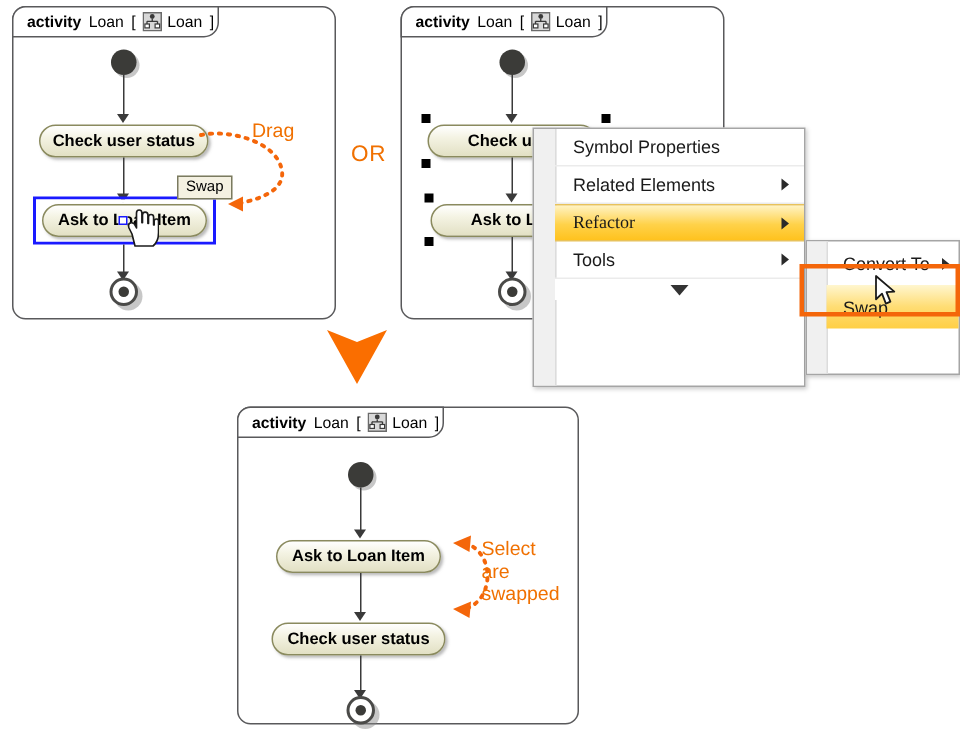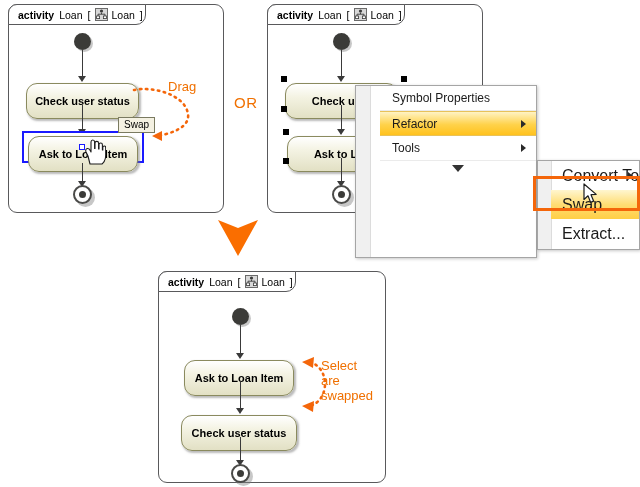--- a/index.html
+++ b/index.html
@@ -86,21 +86,21 @@
     background: #3b3b38;
   }
   .node-shadow {
     position: absolute;
     border-radius: 50%;
     background: rgba(130,130,130,0.45);
   }
 
   .action {
     position: absolute;
-    height: 36px;
+    height: 22px;
     border: 1px solid #8a8a5e;
     border-radius: 11px;
     box-sizing: border-box;
     background: linear-gradient(to bottom, #ffffff 0%, #f4f3e3 38%, #e2e0c4 100%);
     display: flex;
     align-items: center;
     justify-content: center;
     font-size: 11px;
     font-weight: bold;
     color: #000000;
@@ -185,39 +185,40 @@
     z-index: 10;
     box-shadow: 1px 1px 3px rgba(0,0,0,0.22);
   }
   .ctx-strip {
     position: absolute;
     left: 0; top: 0; bottom: 0;
     width: 14px;
     background: #f0f0f0;
     border-right: 1px solid #dcdcdc;
   }
-  .ctx-list { position: relative; margin-left: 24px; }
+  .ctx-list { position: relative; margin-left: 14px; }
   .ctx-item {
     position: relative;
     height: 25px;
     display: flex;
     align-items: center;
     padding-left: 12px;
     padding-right: 10px;
     font-size: 12px;
     color: #1a1a1a;
     box-sizing: border-box;
     border-bottom: 1px solid #ebebeb;
     white-space: nowrap;
   }
   .ctx-item:last-child { border-bottom: none; }
   .ctx-item.selected {
     background: linear-gradient(to bottom, #fff3c4 0%, #ffd24a 55%, #ffc21e 100%);
     border-top: 1px solid #e8c25a;
     border-bottom: 1px solid #e8c25a;
+    font-family: Liberation Serif, serif;
   }
   .ctx-arrow {
     position: absolute;
     right: 10px;
     width: 0; height: 0;
     border-top: 4px solid transparent;
     border-bottom: 4px solid transparent;
     border-left: 5px solid #2a2a2a;
   }
   .ctx-scroll {
@@ -251,21 +252,21 @@
     border-right: 1px solid #dcdcdc;
   }
   .sub-list { position: relative; margin-left: 13px; }
   .sub-item {
     position: relative;
     height: 29px;
     display: flex;
     align-items: center;
     padding-left: 11px;
     padding-right: 8px;
-    font-size: 16px;
+    font-size: 12px;
     color: #1a1a1a;
     box-sizing: border-box;
     white-space: nowrap;
   }
   .sub-item.hl {
     background: linear-gradient(to bottom, #fff6cf 0%, #ffdd74 50%, #ffcf45 100%);
   }
   .hl-ring {
     position: absolute;
     border: 3px solid #f4660a;
@@ -397,20 +398,24 @@
 
 <div class="ctx-menu" style="left:355px; top:85px; width:182px; height:173px;">
   <div class="ctx-strip"></div>
   <div class="ctx-list">
 
     <div class="ctx-item">
       <span>Symbol Properties</span>
     </div>
 
 
+    <div class="ctx-item">
+      <span>Related Elements</span>
+      <span class="ctx-arrow"></span>
+    </div>
 
     <div class="ctx-item selected">
       <span>Refactor</span>
       <span class="ctx-arrow"></span>
     </div>
 
     <div class="ctx-item">
       <span>Tools</span>
       <span class="ctx-arrow"></span>
     </div>
@@ -425,23 +430,20 @@
 
 <div class="sub-menu" style="left:537px; top:160px; width:103px; height:90px;">
   <div class="sub-strip"></div>
   <div class="sub-list">
     <div class="sub-item">
       <span>Convert To</span>
       <span class="ctx-arrow" style="right:6px;"></span>
     </div>
     <div class="sub-item hl">
       <span>Swap</span>
-    </div>
-    <div class="sub-item">
-      <span>Extract...</span>
     </div>
   </div>
 </div>
 
 <div class="hl-ring" style="left:533px; top:176px; width:107px; height:35px;"></div>
 
 <div class="cursor-arrow" style="left:583px; top:183px;">
   <svg width="16" height="22" viewBox="0 0 16 22">
     <path d="M1 1 L1 16.5 L5 12.8 L7.6 19.4 L10.6 18.1 L8 11.7 L13.2 11.4 Z" fill="#ffffff" stroke="#1b1b1b" stroke-width="1.2" stroke-linejoin="round"></path>
   </svg>

